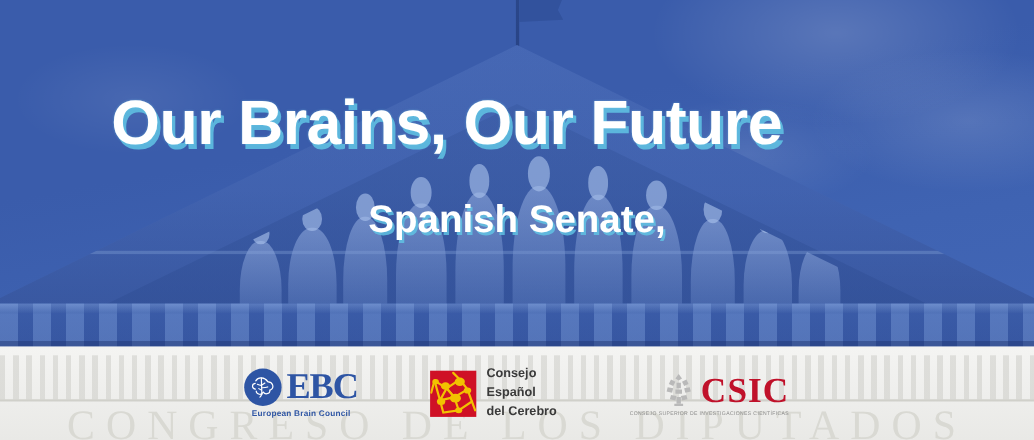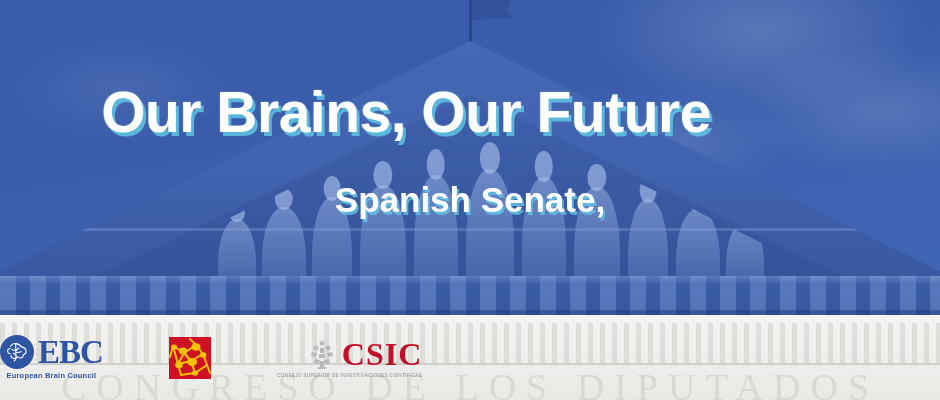--- a/index.html
+++ b/index.html
@@ -123,21 +123,21 @@
     position:absolute;left:0;top:48px;width:940px;height:2px;
     background:rgba(200,200,194,.8);
   }
   .congreso{
     position:absolute;left:0;top:50px;width:940px;text-align:center;
     font-family:"Liberation Serif",serif;
     font-size:38px;letter-spacing:10px;color:#d9d9d3;white-space:nowrap;
   }
   .footer-logos{
     position:absolute;left:0;top:0;width:940px;height:85px;
-    display:flex;align-items:center;gap:66px;
+    display:flex;align-items:center;justify-content:center;gap:66px;
   }
 
   
   .ebc{display:flex;flex-direction:column;align-items:center;}
   .ebc-row{display:flex;align-items:center;gap:4px;}
   .ebc-circle{
     width:34px;height:34px;border-radius:50%;
     background:#2e55a4;display:flex;align-items:center;justify-content:center;
   }
   .ebc-word{
@@ -253,20 +253,25 @@
               <ellipse cx="14" cy="14" rx="4.2" ry="3.4"></ellipse>
               <ellipse cx="27" cy="10" rx="4.6" ry="3.8"></ellipse>
               <ellipse cx="23" cy="25" rx="5" ry="4"></ellipse>
               <ellipse cx="10" cy="28" rx="3.8" ry="3.2"></ellipse>
               <ellipse cx="34" cy="18" rx="3.4" ry="2.8"></ellipse>
               <ellipse cx="26" cy="36" rx="3.2" ry="2.6"></ellipse>
               <ellipse cx="5" cy="10" rx="3" ry="2.4"></ellipse>
             </g>
           </svg>
         </div>
+        <div class="cec-txt">
+          <span>Consejo</span>
+          <span>Español</span>
+          <span>del Cerebro</span>
+        </div>
       </div>
 
       <div class="csic">
         <div class="csic-row">
           <div class="csic-crest">
             <svg width="26" height="30" viewBox="0 0 26 30" aria-hidden="true">
               <g fill="#b9b9b9">
                 <path d="M13 1 L16 5 L13 7 L10 5 Z"></path>
                 <path d="M6 6 L10 8 L8 12 L4 10 Z"></path>
                 <path d="M20 6 L22 10 L18 12 L16 8 Z"></path>

